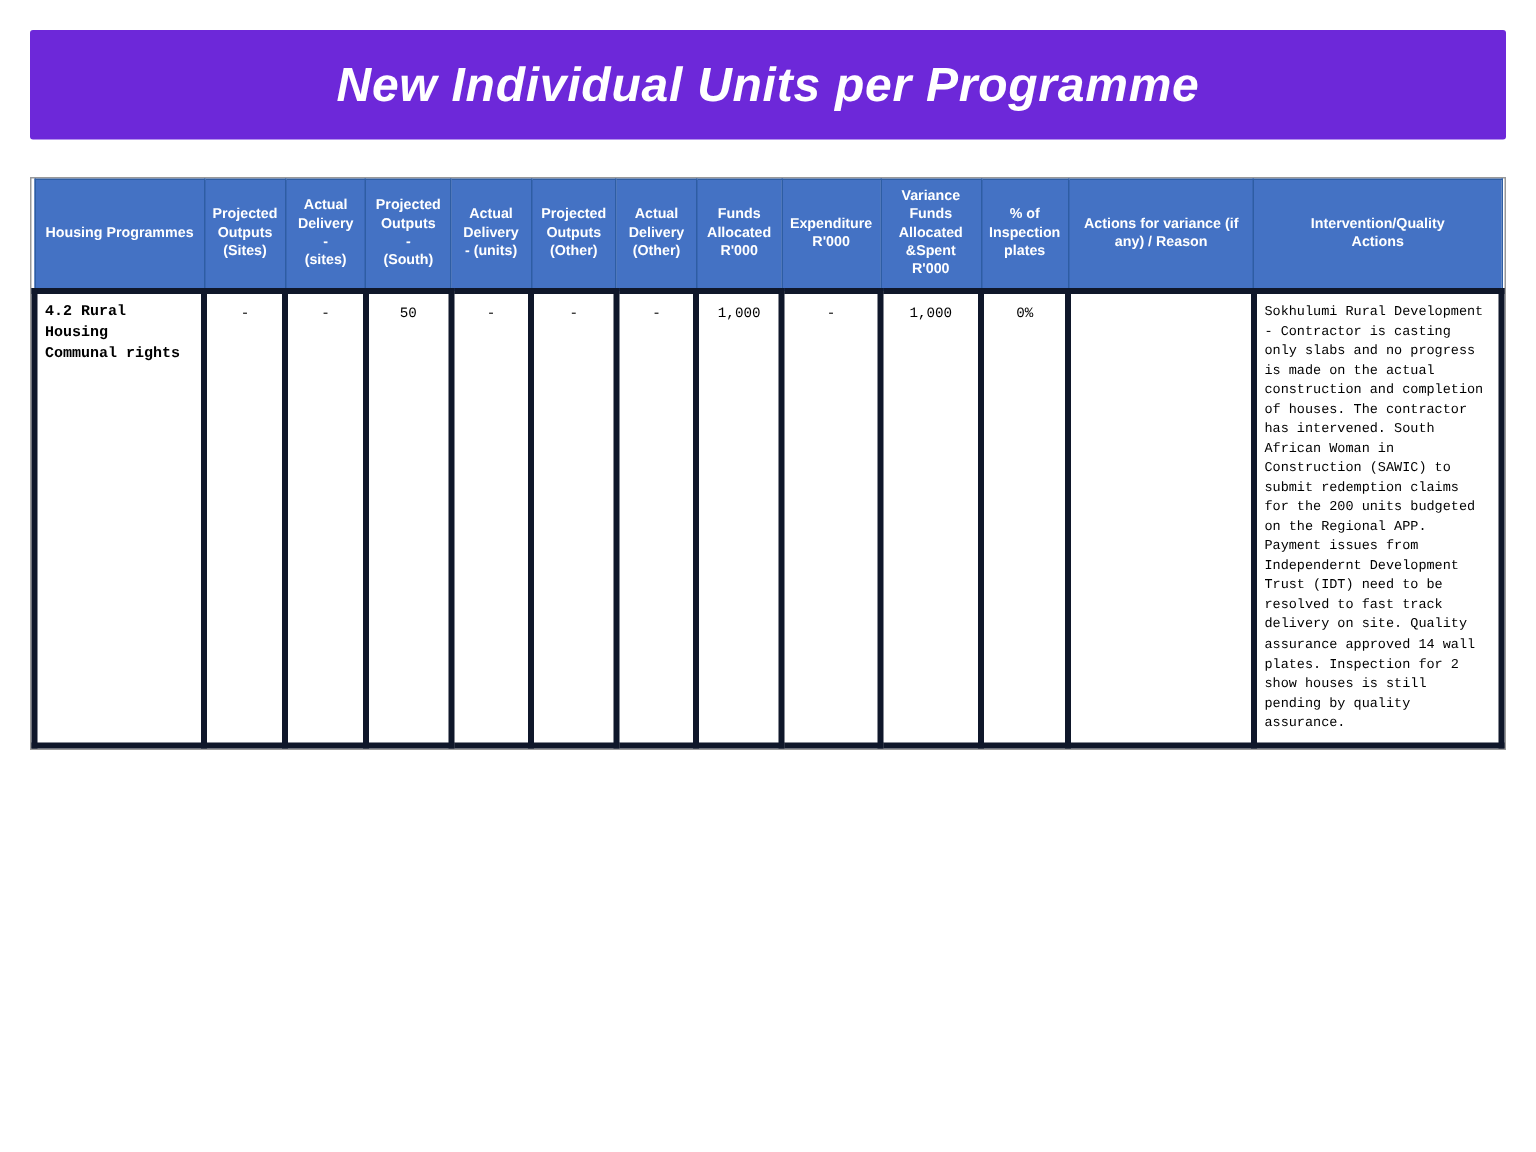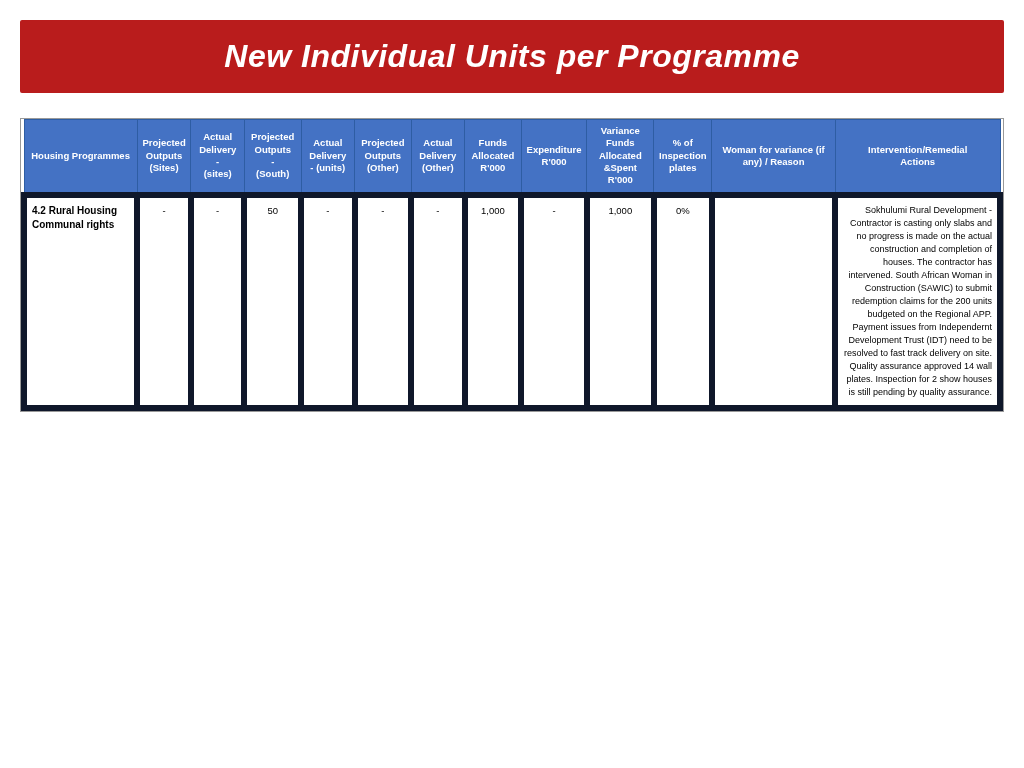--- a/index.html
+++ b/index.html
@@ -5,21 +5,21 @@
     * { box-sizing: border-box; margin: 0; padding: 0; }
     body {
       background: #ffffff;
       font-family: Arial, sans-serif;
       width: 1024px;
       min-height: 768px;
       padding: 20px;
     }
 
     .page-title-container {
-      background-color: #b91c1c;
+      background-color: #6d28d9;
       padding: 18px 20px;
       margin-bottom: 25px;
       border-radius: 2px;
     }
 
     .page-title {
       color: #ffffff;
       font-size: 32px;
       font-weight: bold;
       font-style: italic;
@@ -44,25 +44,26 @@
       font-weight: bold;
       text-align: center;
       vertical-align: middle;
       padding: 5px 4px;
       border: 1px solid #2e5da3;
       font-size: 9.5px;
       line-height: 1.3;
     }
 
     tbody tr td {
-      border: 6px solid #0f172a;
+      border: 4px solid #0f172a;
       vertical-align: top;
       padding: 6px 5px;
       font-size: 9.5px;
       line-height: 1.4;
+      font-family: Liberation Mono, monospace;
     }
 
     tbody tr:nth-child(odd) {
       background-color: #ffffff;
     }
 
     .col-housing { width: 110px; }
     .col-proj-sites { width: 52px; text-align: center; }
     .col-actual-deliver { width: 52px; text-align: center; }
     .col-proj-units { width: 55px; text-align: center; }
@@ -75,21 +76,21 @@
     .col-pct { width: 55px; text-align: center; margin-top: 24px; }
     .col-reason { width: 120px; text-align: center; }
     .col-intervention { width: 160px; }
 
     .td-center { text-align: center; }
     .td-left { text-align: left; }
 
     .intervention-text {
       font-size: 9px;
       line-height: 1.45;
-      text-align: right;
+      text-align: left;
     }
   </style>
 </head>
 <body>
 
 <div class="page-title-container">
   <h1 class="page-title">New Individual Units per Programme</h1>
 </div>
 
 <div class="table-wrapper">
@@ -145,25 +146,25 @@
           <span>Funds</span><br>
           <span>Allocated</span><br>
           <span>&amp;Spent R'000</span>
         </th>
         <th class="col-pct">
           <span>% of</span><br>
           <span>Inspection</span><br>
           <span>plates</span>
         </th>
         <th class="col-reason">
-          <span>Woman for variance (if</span><br>
+          <span>Actions for variance (if</span><br>
           <span>any) / Reason</span>
         </th>
         <th class="col-intervention">
-          <span>Intervention/Remedial</span><br>
+          <span>Intervention/Quality</span><br>
           <span>Actions</span>
         </th>
       </tr>
     </thead>
     <tbody id="table-body">
     <tr>
           <td class="col-housing td-left" style="font-weight: bold; font-size: 10px;">4.2 Rural Housing<br>Communal rights</td>
           <td class="col-proj-sites td-center">-</td>
           <td class="col-actual-deliver td-center">-</td>
           <td class="col-proj-units td-center">50</td>

